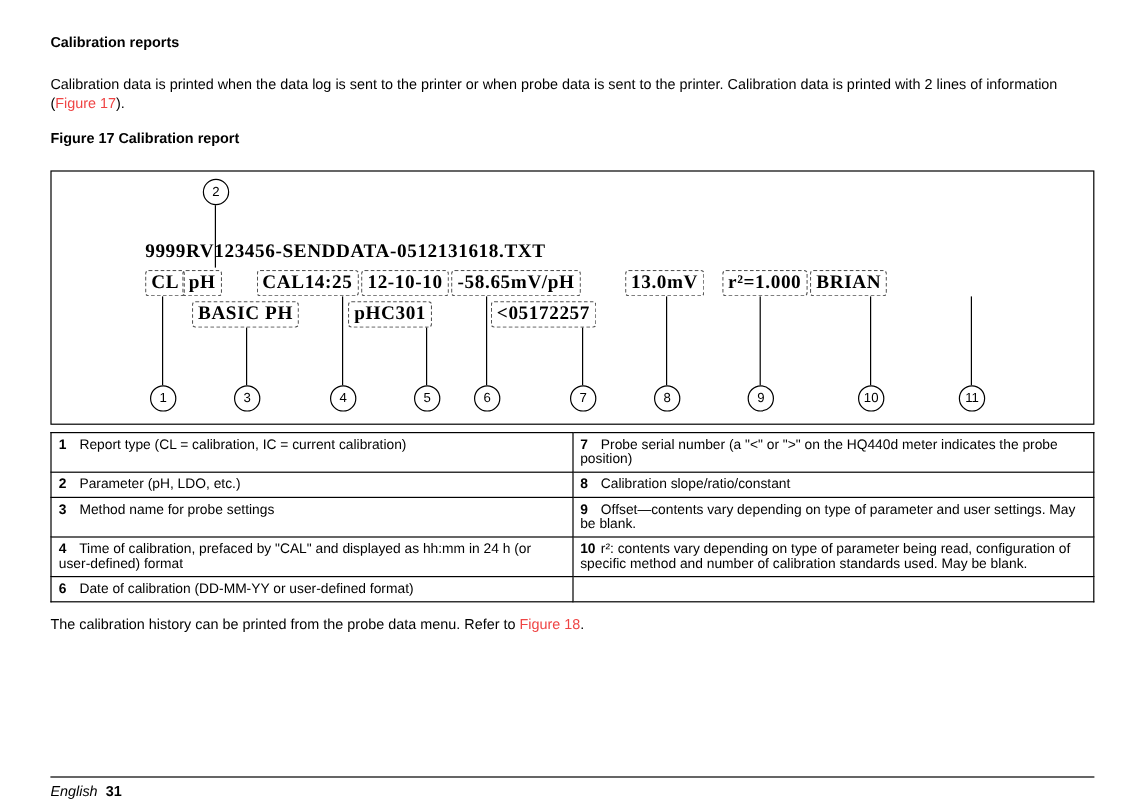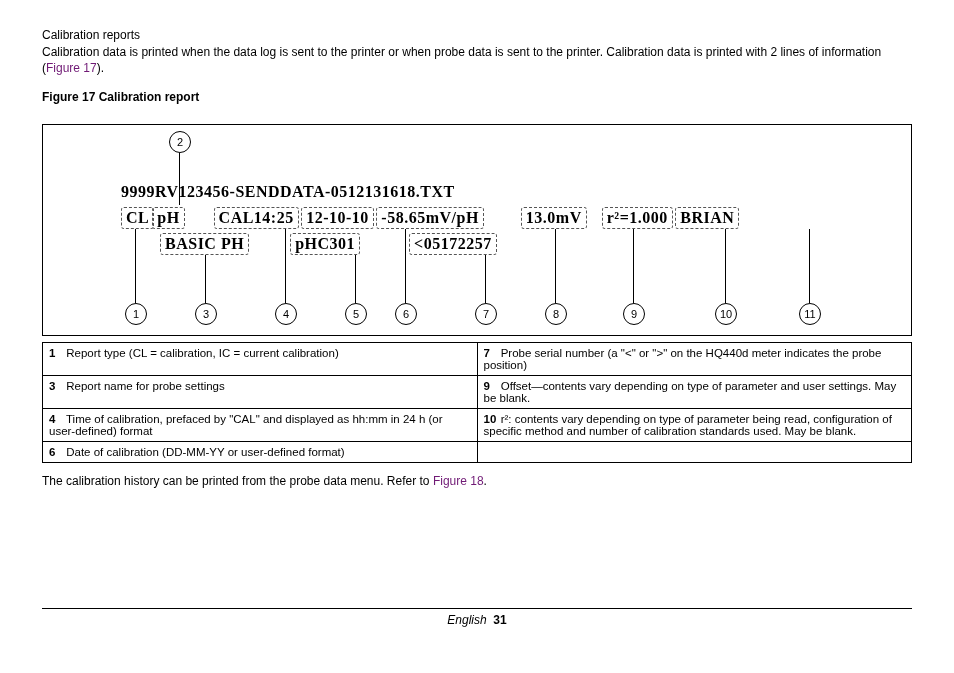--- a/index.html
+++ b/index.html
@@ -5,23 +5,23 @@
   body {
     font-family: Arial, Helvetica, sans-serif;
     font-size: 12px;
     color: #000;
     margin: 0;
     padding: 28px 42px 20px 42px;
     width: 954px;
     box-sizing: border-box;
     background: #fff;
   }
-  .section-title { font-weight: normal; margin-bottom: 2px; }
+  .section-title { font-weight: bold; margin-bottom: 20px; }
   .para { line-height: 1.35; }
-  .figlink { color: #701a75; }
+  .figlink { color: #ef4444; }
   .fig-caption { font-weight: bold; margin-top: 14px; margin-bottom: 20px; }
   .figure-box {
     border: 1px solid #000;
     position: relative;
     height: 210px;
     padding: 0;
     overflow: hidden;
   }
   .mono { font-family: Liberation Serif, serif; font-weight: bold; font-size: 16px; letter-spacing: 0.5px; }
   .seg {
@@ -55,21 +55,21 @@
   .legend td {
     border: 1px solid #000;
     padding: 4px 6px;
     vertical-align: top;
   }
   .legend .num { font-weight: bold; display:inline-block; min-width:14px; }
   .footer {
     border-top: 1px solid #000;
     margin-top: 118px;
     padding-top: 4px;
-    text-align: center;
+    text-align: left;
     font-style: italic;
     font-size: 12px;
   }
   .footer .pg { font-style: normal; font-weight: bold; }
   .row1 { position:absolute; top:58px; left:78px; white-space:nowrap; }
   .row2 { position:absolute; top:82px; left:78px; white-space:nowrap; }
   .row3 { position:absolute; top:108px; left:117px; white-space:nowrap; }
 </style>
 </head>
 <body>
@@ -132,21 +132,25 @@
   <div class="line" style="top:104px; left:766px; width:1px; height:74px;"></div>
 </div>
 
 <table class="legend">
   <tbody>
       <tr>
     <td style="width:50%;"><span class="num">1</span> <span>Report type (CL = calibration, IC = current calibration)</span></td>
     <td><span class="num">7</span> <span>Probe serial number (a "&lt;" or "&gt;" on the HQ440d meter indicates the probe position)</span></td>
   </tr>
   <tr>
-    <td><span class="num">3</span> <span>Report name for probe settings</span></td>
+    <td><span class="num">2</span> <span>Parameter (pH, LDO, etc.)</span></td>
+    <td><span class="num">8</span> <span>Calibration slope/ratio/constant</span></td>
+  </tr>
+  <tr>
+    <td><span class="num">3</span> <span>Method name for probe settings</span></td>
     <td><span class="num">9</span> <span>Offset—contents vary depending on type of parameter and user settings. May be blank.</span></td>
   </tr>
   <tr>
     <td><span class="num">4</span> <span>Time of calibration, prefaced by "CAL" and displayed as hh:mm in 24 h (or user-defined) format</span></td>
     <td><span class="num">10</span> <span>r²: contents vary depending on type of parameter being read, configuration of specific method and number of calibration standards used. May be blank.</span></td>
   </tr>
   <tr>
     <td><span class="num">6</span> <span>Date of calibration (DD-MM-YY or user-defined format)</span></td>
     <td></td>
   </tr>

